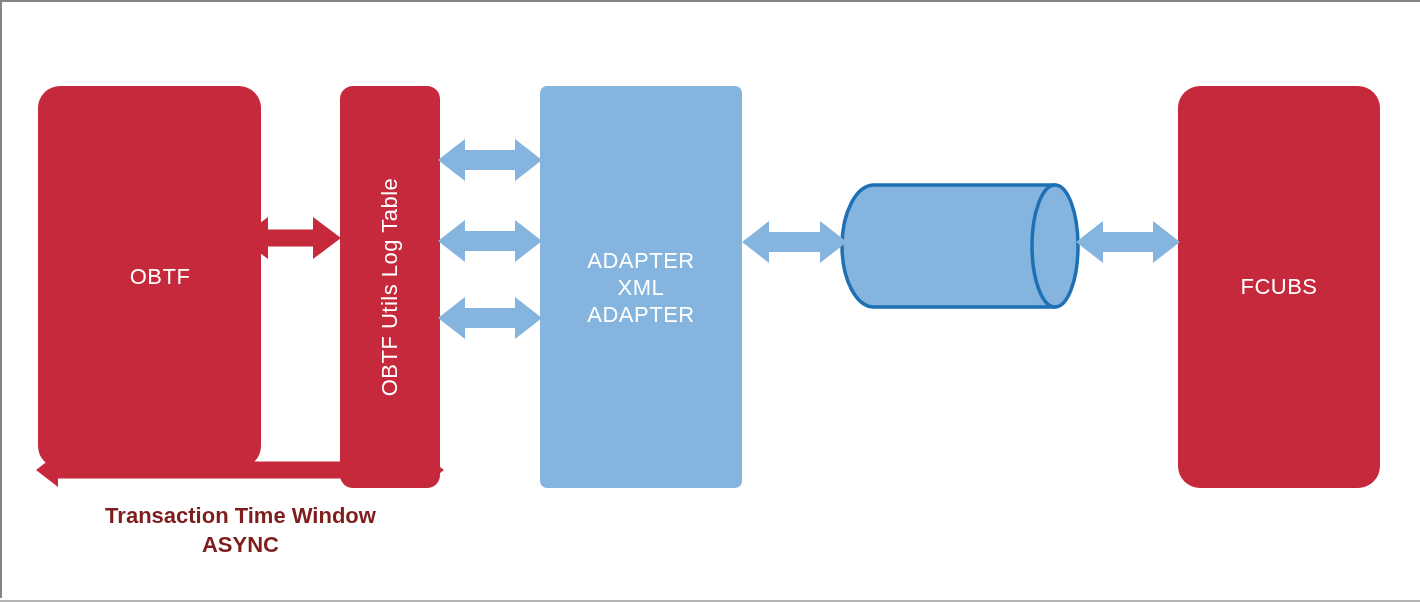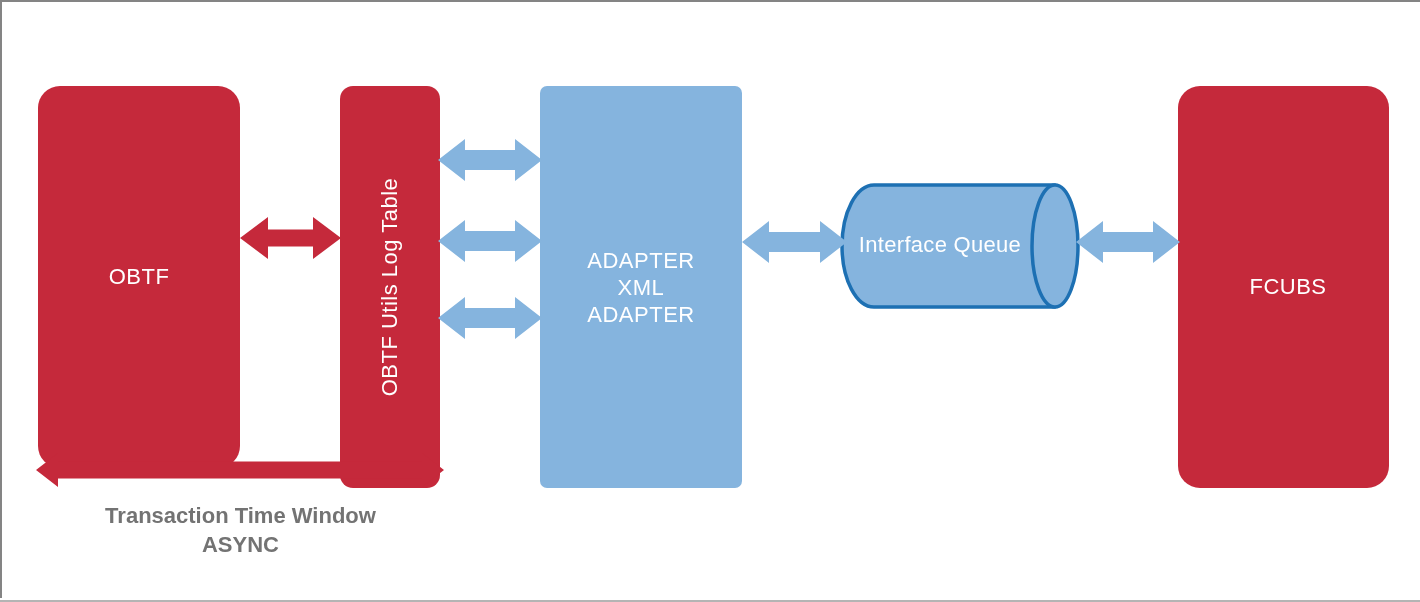--- a/index.html
+++ b/index.html
@@ -16,43 +16,43 @@
   .frame-bottom{position:absolute;left:0;top:600px;width:1420px;height:2px;background:#b4b4b4;}
 
   
   .node{
     position:absolute;
     display:flex;align-items:center;justify-content:center;
     color:#ffffff;font-size:22px;letter-spacing:0.5px;margin-top:48px;
   }
   .node-red{background:#C5293B;}
   .node-blue{background:#85B4DE;}
-  .node-obtf{left:38px;top:38px;width:202px;height:382px;border-radius:22px;}
+  .node-obtf{left:38px;top:38px;width:202px;height:382px;border-radius:22px;padding-left:21px;}
   .node-logtable{left:340px;top:38px;width:100px;height:402px;border-radius:13px;}
   .node-logtable .vtext{
     transform:rotate(-90deg);
     white-space:nowrap;
   }
   .node-adapter{left:540px;top:38px;width:202px;height:402px;border-radius:7px;text-align:center;line-height:27px;}
-  .node-fcubs{left:1178px;top:38px;width:202px;height:402px;border-radius:22px;padding-left:9px;}
+  .node-fcubs{left:1178px;top:38px;width:202px;height:402px;border-radius:22px;}
 
   
   .queue-label{
     position:absolute;left:842px;top:183px;width:196px;height:124px;
     display:flex;align-items:center;justify-content:center;
     color:#ffffff;font-size:22px;letter-spacing:0.3px;
     z-index:3;
   }
 
   
   .shapes{position:absolute;left:0;top:0;width:1420px;height:602px;z-index:2;pointer-events:none;}
 
   
   .caption{
-    position:absolute;color:#737373;font-weight:700;font-size:22px;
+    position:absolute;color:#7f1d1d;font-weight:700;font-size:22px;
     text-align:center;line-height:29px;z-index:3;
   }
   .caption-window{left:38px;top:501px;width:405px;}
   .caption-scheduler{left:539px;top:495px;width:205px;}
 </style>
 </head>
 <body>
 
 <div class="canvas">
 
@@ -93,23 +93,20 @@
     <polygon fill="#85B4DE" points="438,241 465,220 465,231 515,231 515,220 542,241 515,262 515,251 465,251 465,262"></polygon>
     <polygon fill="#85B4DE" points="438,318 465,297 465,308 515,308 515,297 542,318 515,339 515,328 465,328 465,339"></polygon>
 
     <polygon fill="#85B4DE" points="742,242 769,221 769,232 820,232 820,221 847,242 820,263 820,252 769,252 769,263"></polygon>
 
     <polygon fill="#85B4DE" points="1076,242 1103,221 1103,232 1153,232 1153,221 1180,242 1153,263 1153,252 1103,252 1103,263"></polygon>
 
     <polygon fill="#C5293B" points="36,470 58,453 58,461.5 422,461.5 422,453 444,470 422,487 422,478.5 58,478.5 58,487"></polygon>
   </svg>
 
-  <div class="queue-label">
-    <span>Interface Queue</span>
-  </div>
 
   <div class="caption caption-window">
     <span>Transaction Time Window</span><br>
     <span>ASYNC</span>
   </div>
 
 
 </div>
 
 </body></html>

